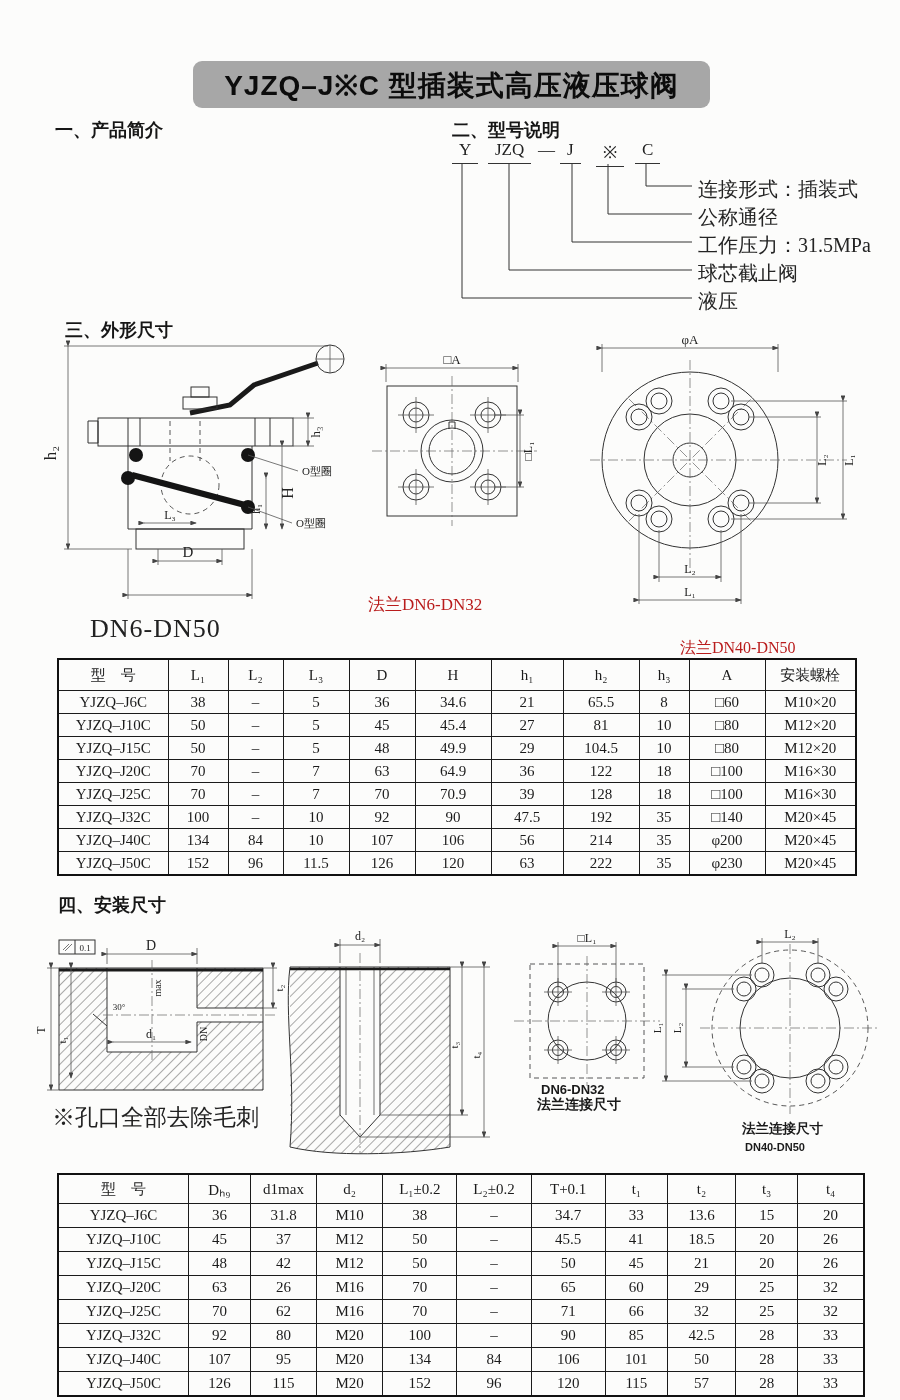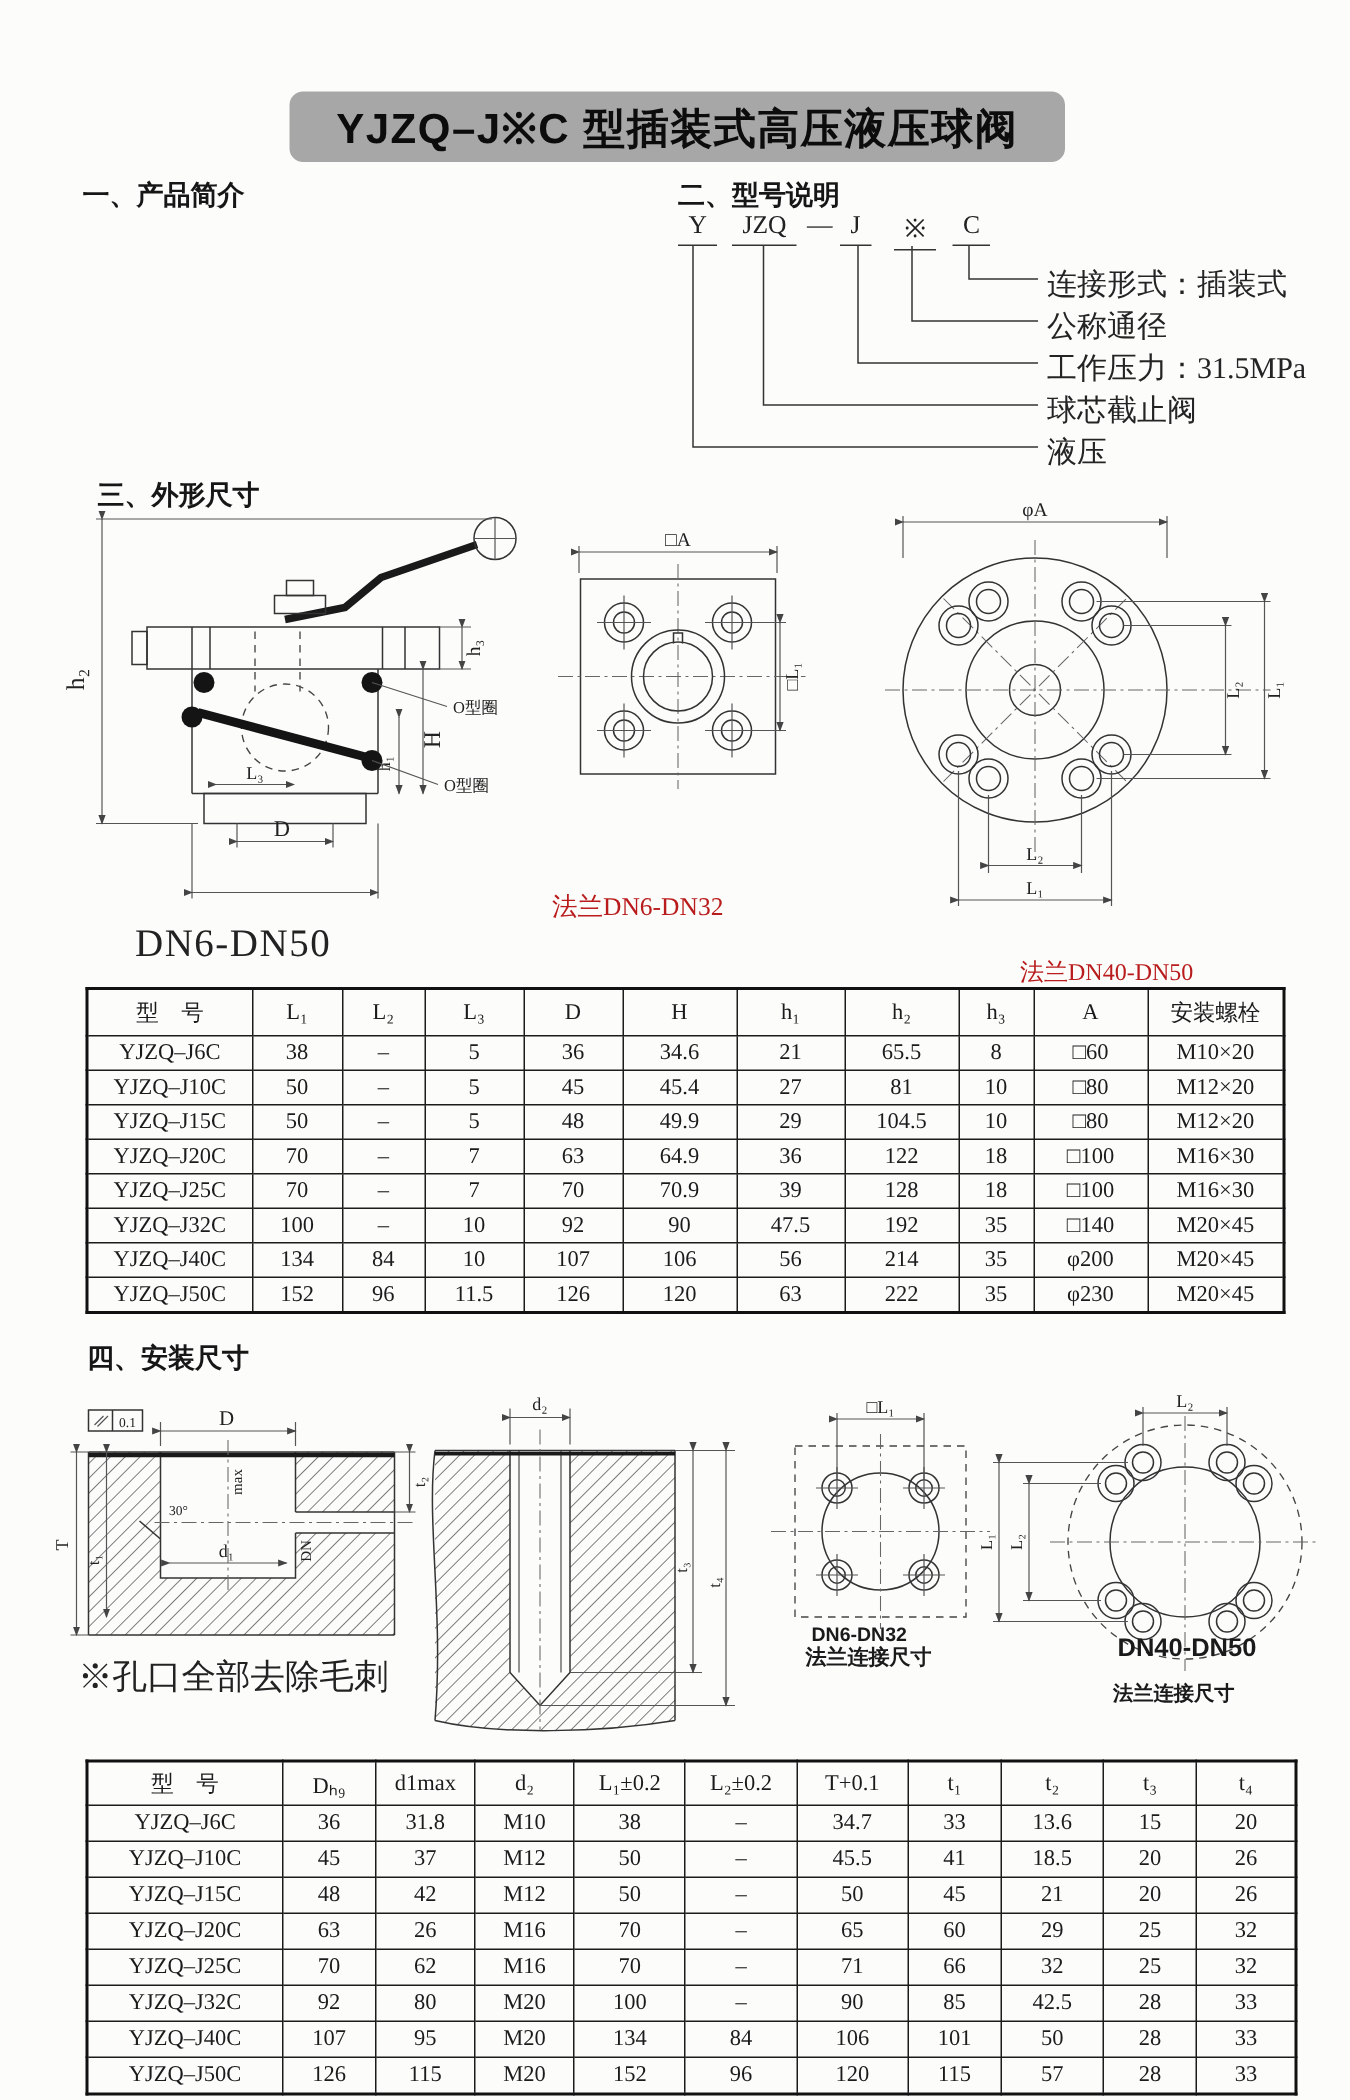--- a/index.html
+++ b/index.html
@@ -453,21 +453,21 @@
     <path class="dim" d="M110,36 V10 M166,36 V10"></path>
     <line class="dim" x1="110" y1="14" x2="166" y2="14" marker-start="url(#ar7)" marker-end="url(#ar7)"></line>
     <text x="138" y="10" font-size="12" text-anchor="middle">L₂</text>
     <path class="dim" d="M100,47 H10 M100,153 H10 M82,61 H30 M82,139 H30"></path>
     <line class="dim" x1="14" y1="47" x2="14" y2="153" marker-start="url(#ar7)" marker-end="url(#ar7)"></line>
     <text transform="rotate(-90 9 100)" x="9" y="100" font-size="11" text-anchor="middle">L₁</text>
     <line class="dim" x1="34" y1="61" x2="34" y2="139" marker-start="url(#ar7)" marker-end="url(#ar7)"></line>
     <text transform="rotate(-90 29 100)" x="29" y="100" font-size="11" text-anchor="middle">L₂</text>
   </svg>
   <div class="abs cap-bold" style="left:742px;top:1120px;font-size:13.5px">法兰连接尺寸</div>
-  <div class="abs cap-bold" style="left:745px;top:1089px;font-size:17px">DN40-DN50</div>
+  <div class="abs cap-bold" style="left:745px;top:1141px;font-size:11px">DN40-DN50</div>
 
   <table class="abs t t2" style="left:57px;top:1173px;width:808px">
     <colgroup>
       <col style="width:130px">
         <col style="width:62px">
         <col style="width:66px">
         <col style="width:66px">
       <col style="width:74px">
         <col style="width:74px">
         <col style="width:74px">

